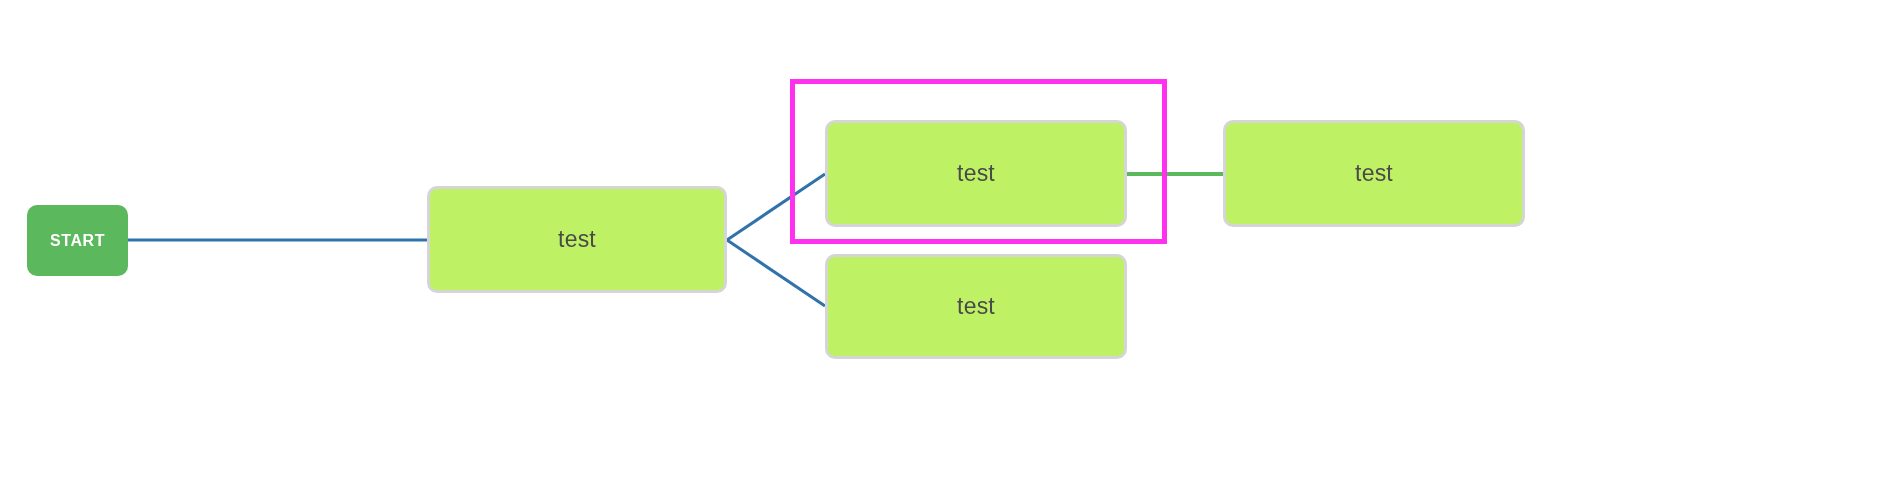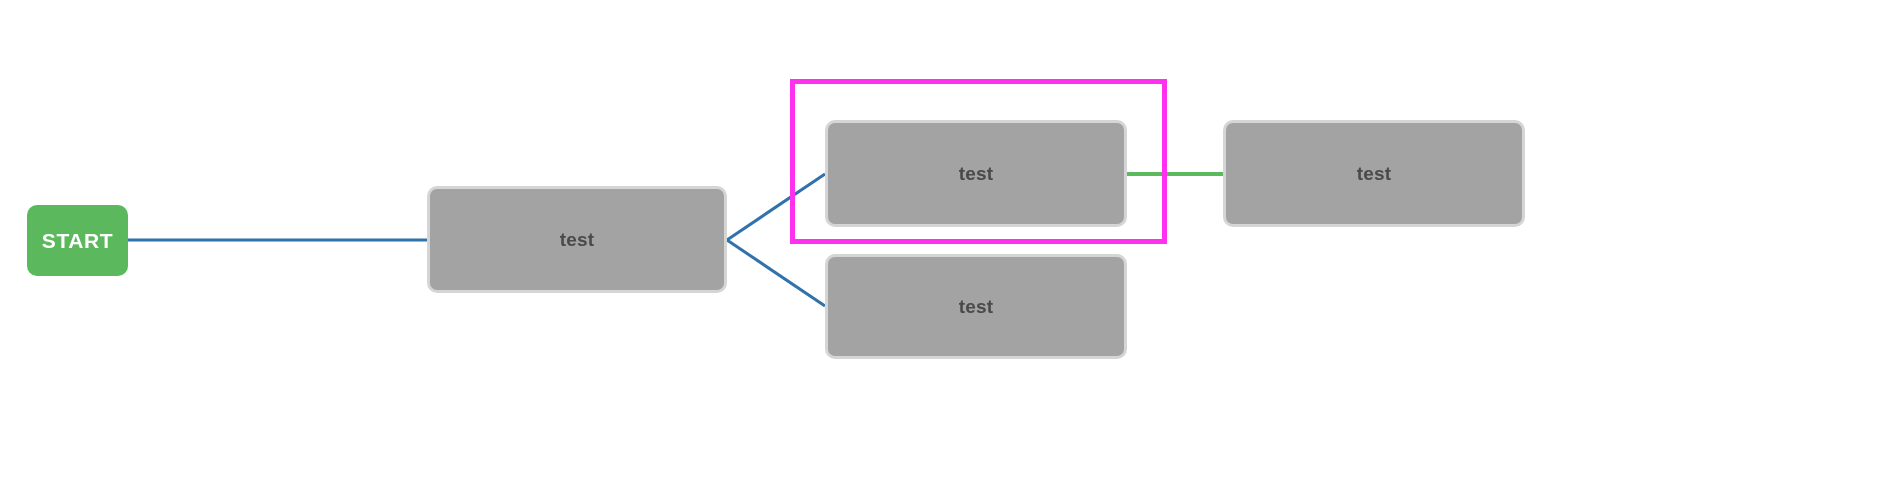--- a/index.html
+++ b/index.html
@@ -26,38 +26,38 @@
     width: 1886px;
     height: 502px;
     pointer-events: none;
   }
   .node {
     position: absolute;
     box-sizing: border-box;
     display: flex;
     align-items: center;
     justify-content: center;
-    background: #a3a3a3;
+    background: #bef264;
     border: 3px solid #d5d5d5;
     border-radius: 10px;
     color: #4a4a4a;
-    font-size: 19px;
-    font-weight: 700;
+    font-size: 23px;
+    font-weight: 400;
     letter-spacing: 0.2px;
     user-select: none;
   }
   .node-label {
     pointer-events: none;
   }
   .node.start {
     background: #5cb85c;
     border: none;
     border-radius: 10px;
     color: #ffffff;
-    font-size: 21px;
+    font-size: 16px;
     font-weight: 700;
     letter-spacing: 0.6px;
   }
   #node-start   { left: 27px;   top: 205px; width: 101px; height: 71px; }
   #node-center  { left: 427px;  top: 186px; width: 300px; height: 107px; }
   #node-top     { left: 825px;  top: 120px; width: 302px; height: 107px; }
   #node-bottom  { left: 825px;  top: 254px; width: 302px; height: 105px; }
   #node-right   { left: 1223px; top: 120px; width: 302px; height: 107px; }
 
   #selection-box {

